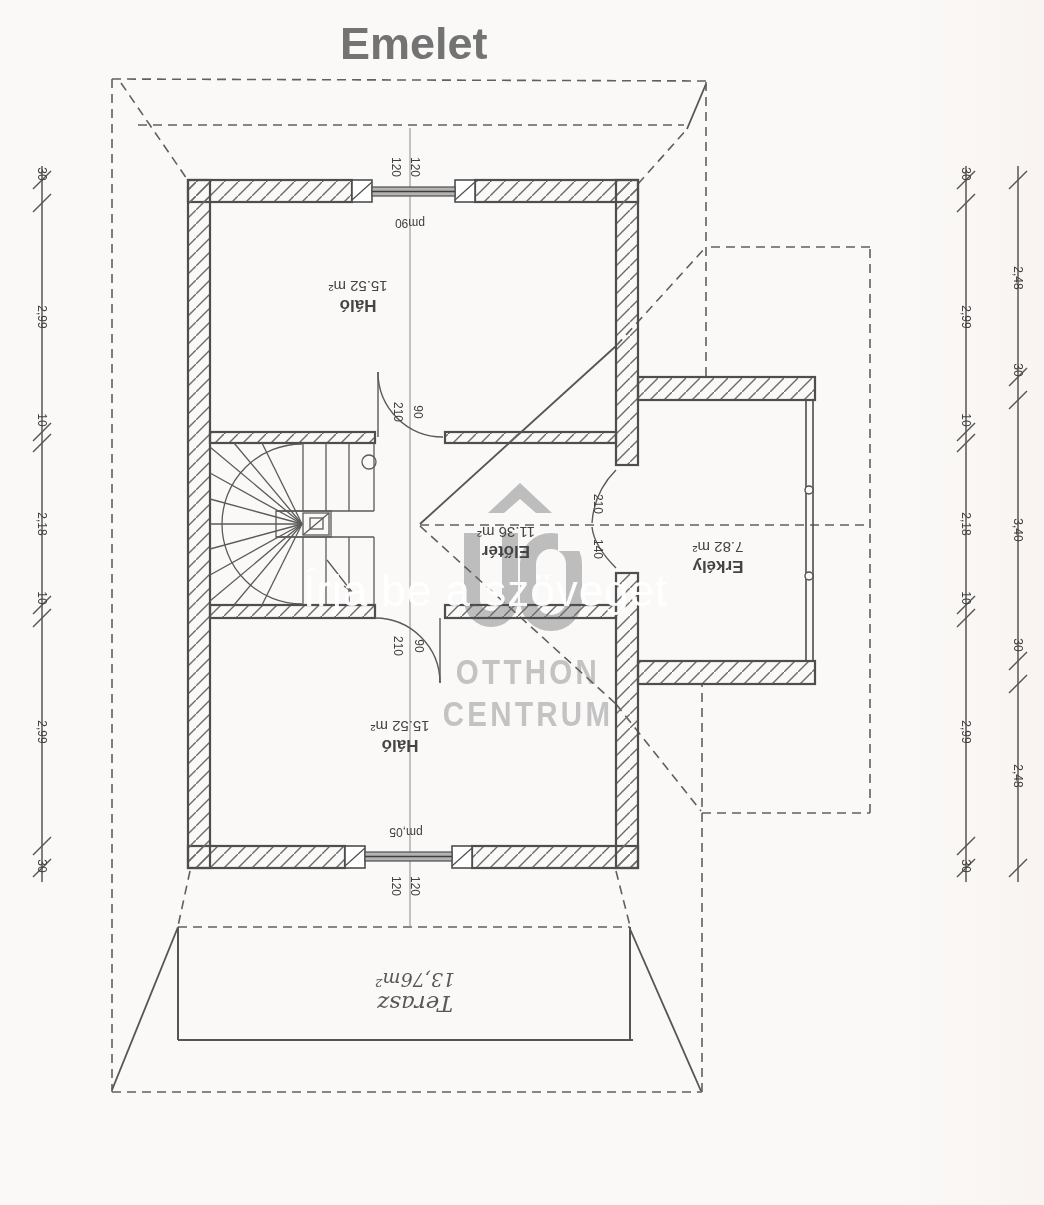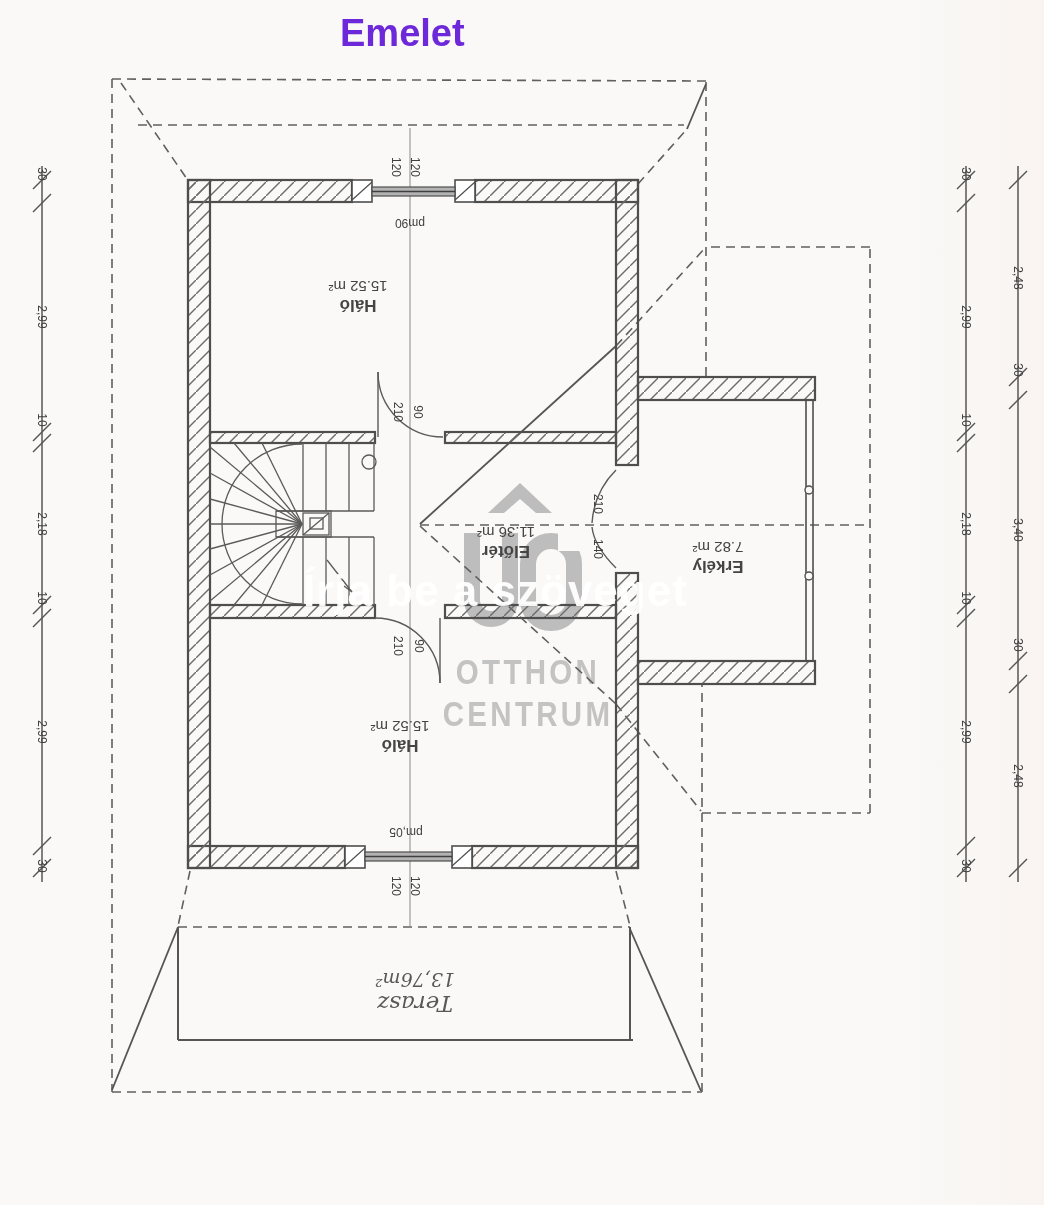--- a/index.html
+++ b/index.html
@@ -2,27 +2,27 @@
 <html><head>
 <meta charset="utf-8">
 <style>
   html,body{margin:0;padding:0;}
   body{
     width:1044px;height:1205px;position:relative;overflow:hidden;
     background:linear-gradient(90deg,#faf9f7 0%,#faf9f7 86%,#f9f4f1 100%);
     font-family:"Liberation Sans",sans-serif;
   }
   .title{
-    position:absolute;left:340px;top:12px;
-    font-size:38px;font-weight:bold;color:#6d28d9;letter-spacing:0px;
+    position:absolute;left:340px;top:18px;
+    font-size:45px;font-weight:bold;color:#737373;letter-spacing:0px;
   }
   svg{position:absolute;left:0;top:0;}
   .wm-text{
     position:absolute;left:303px;top:566px;width:460px;
-    font-size:44px;font-weight:bold;color:rgba(255,255,255,0.95);
+    font-size:44px;font-weight:normal;color:rgba(255,255,255,0.95);
     letter-spacing:1px;white-space:nowrap;
   }
   svg text{font-family:"Liberation Sans",sans-serif;}
   .dim{font-size:12px;fill:#404040;}
   .chain{font-size:12px;fill:#404040;}
   .rname{font-size:17px;font-weight:bold;fill:#444;}
   .rarea{font-size:15px;fill:#444;}
   .hand{font-family:"DejaVu Serif",serif;font-style:italic;fill:#585858;}
   .brand{fill:#c3c3c3;font-weight:bold;letter-spacing:4px;font-size:36px;}
 </style>

